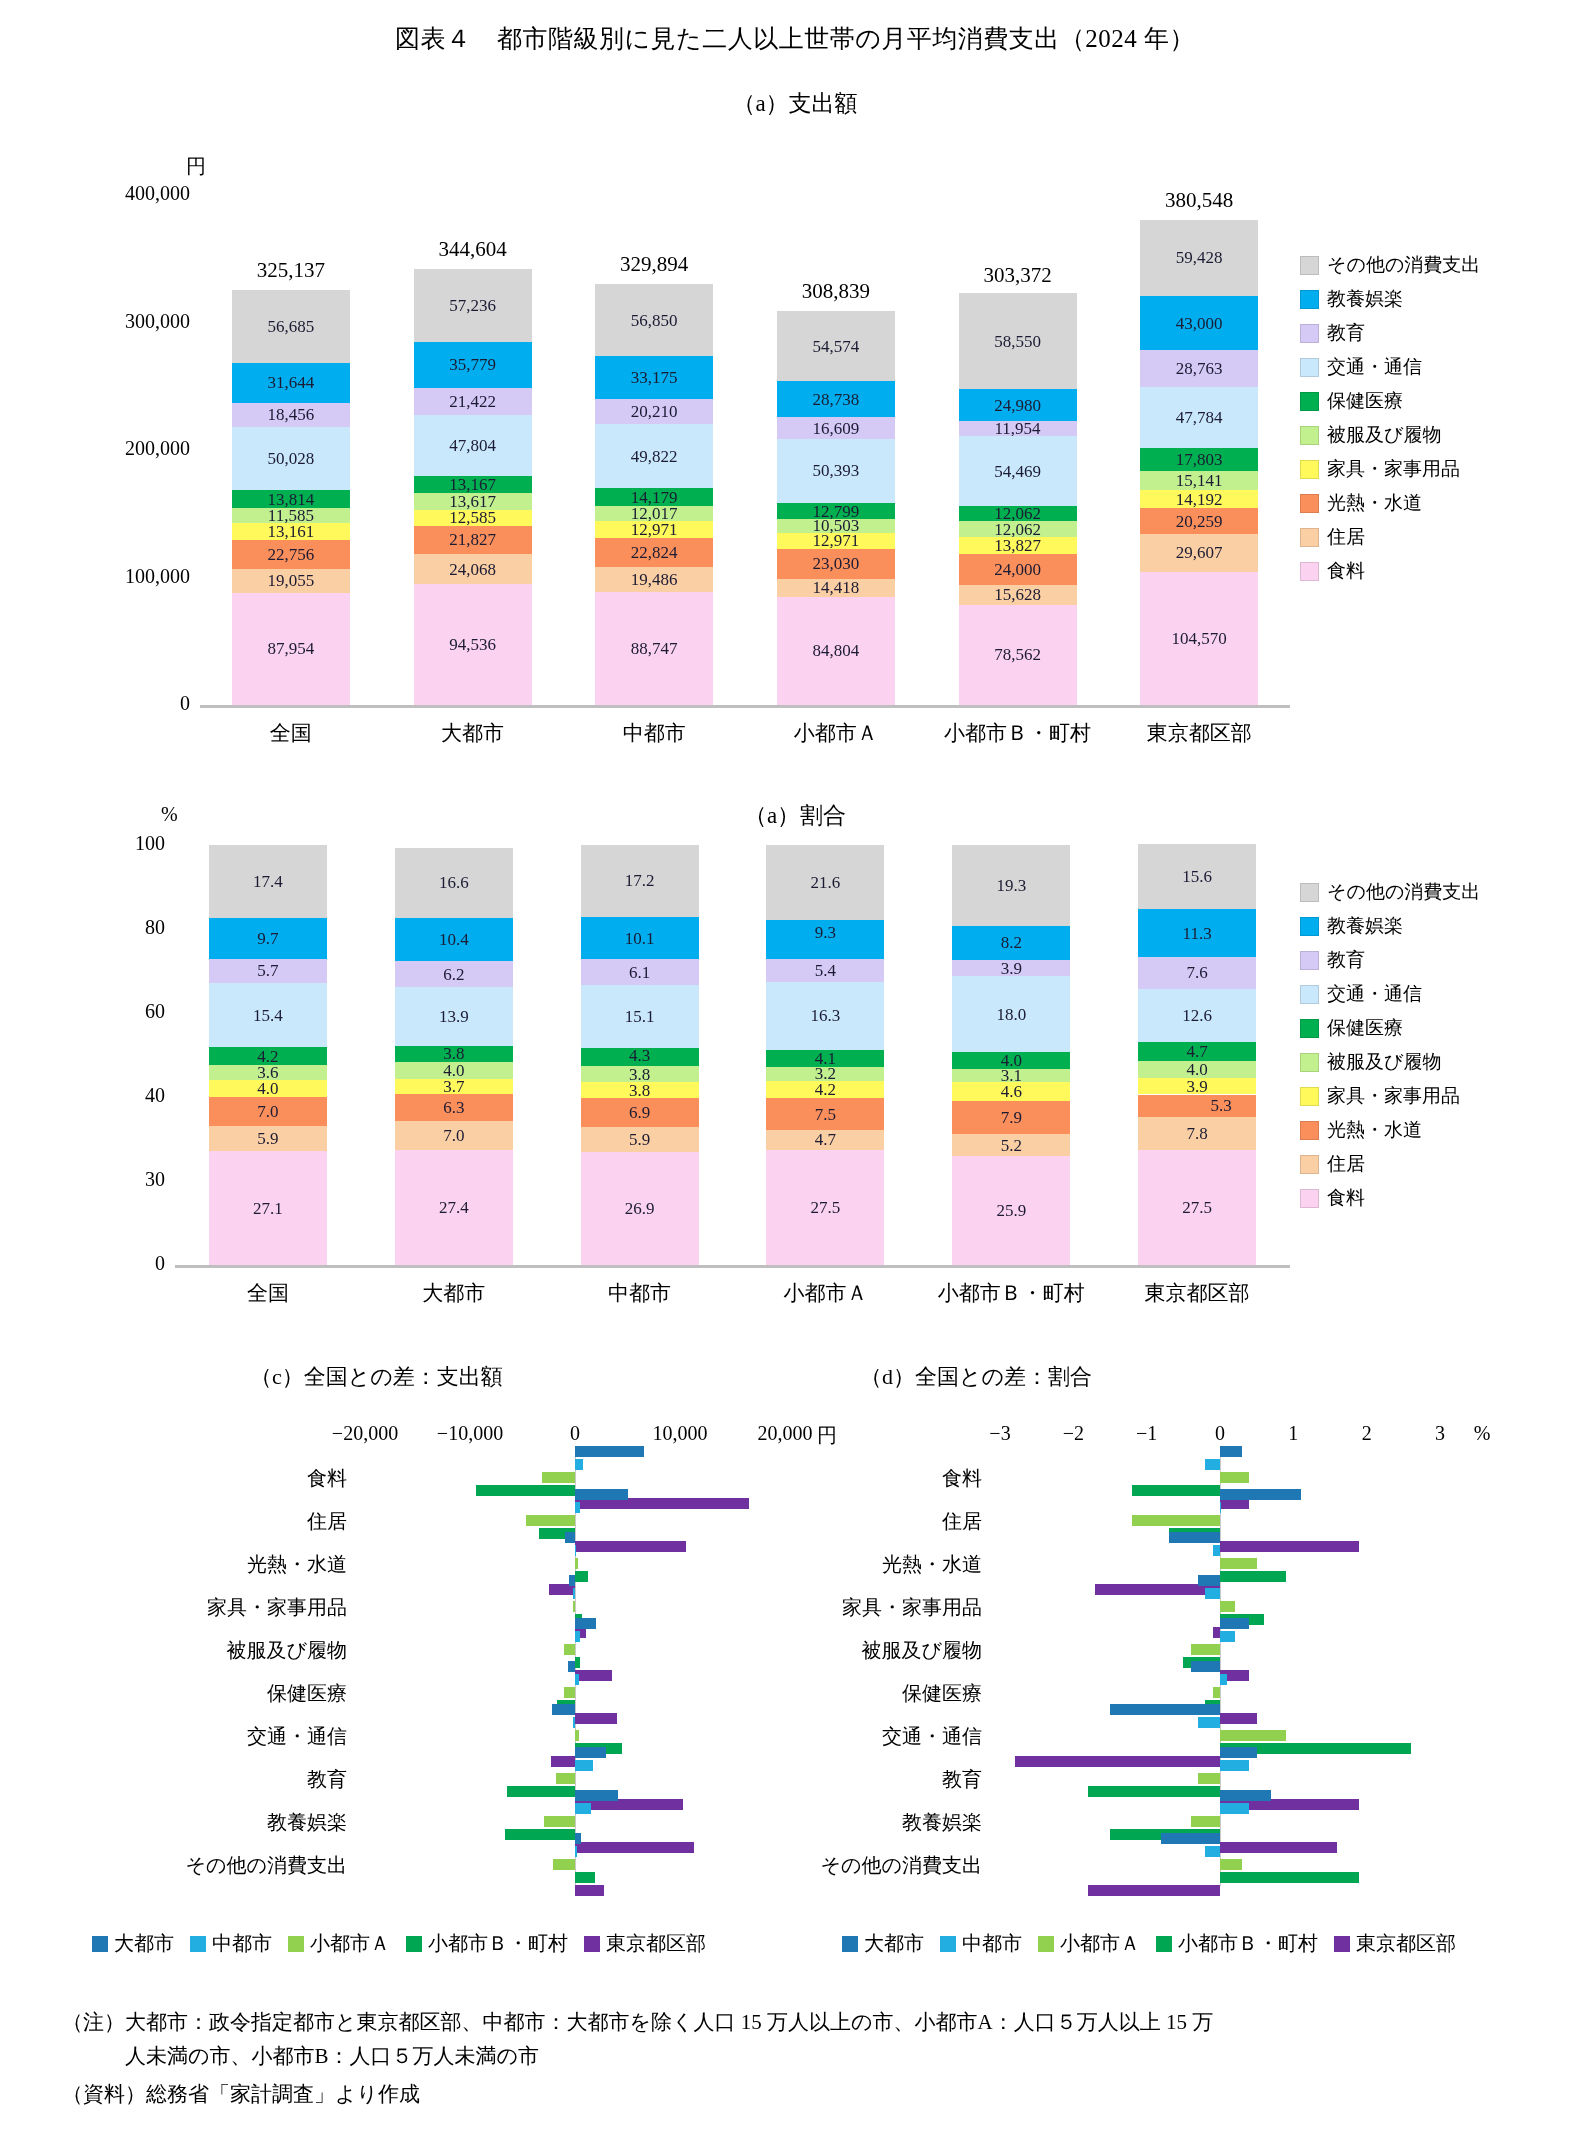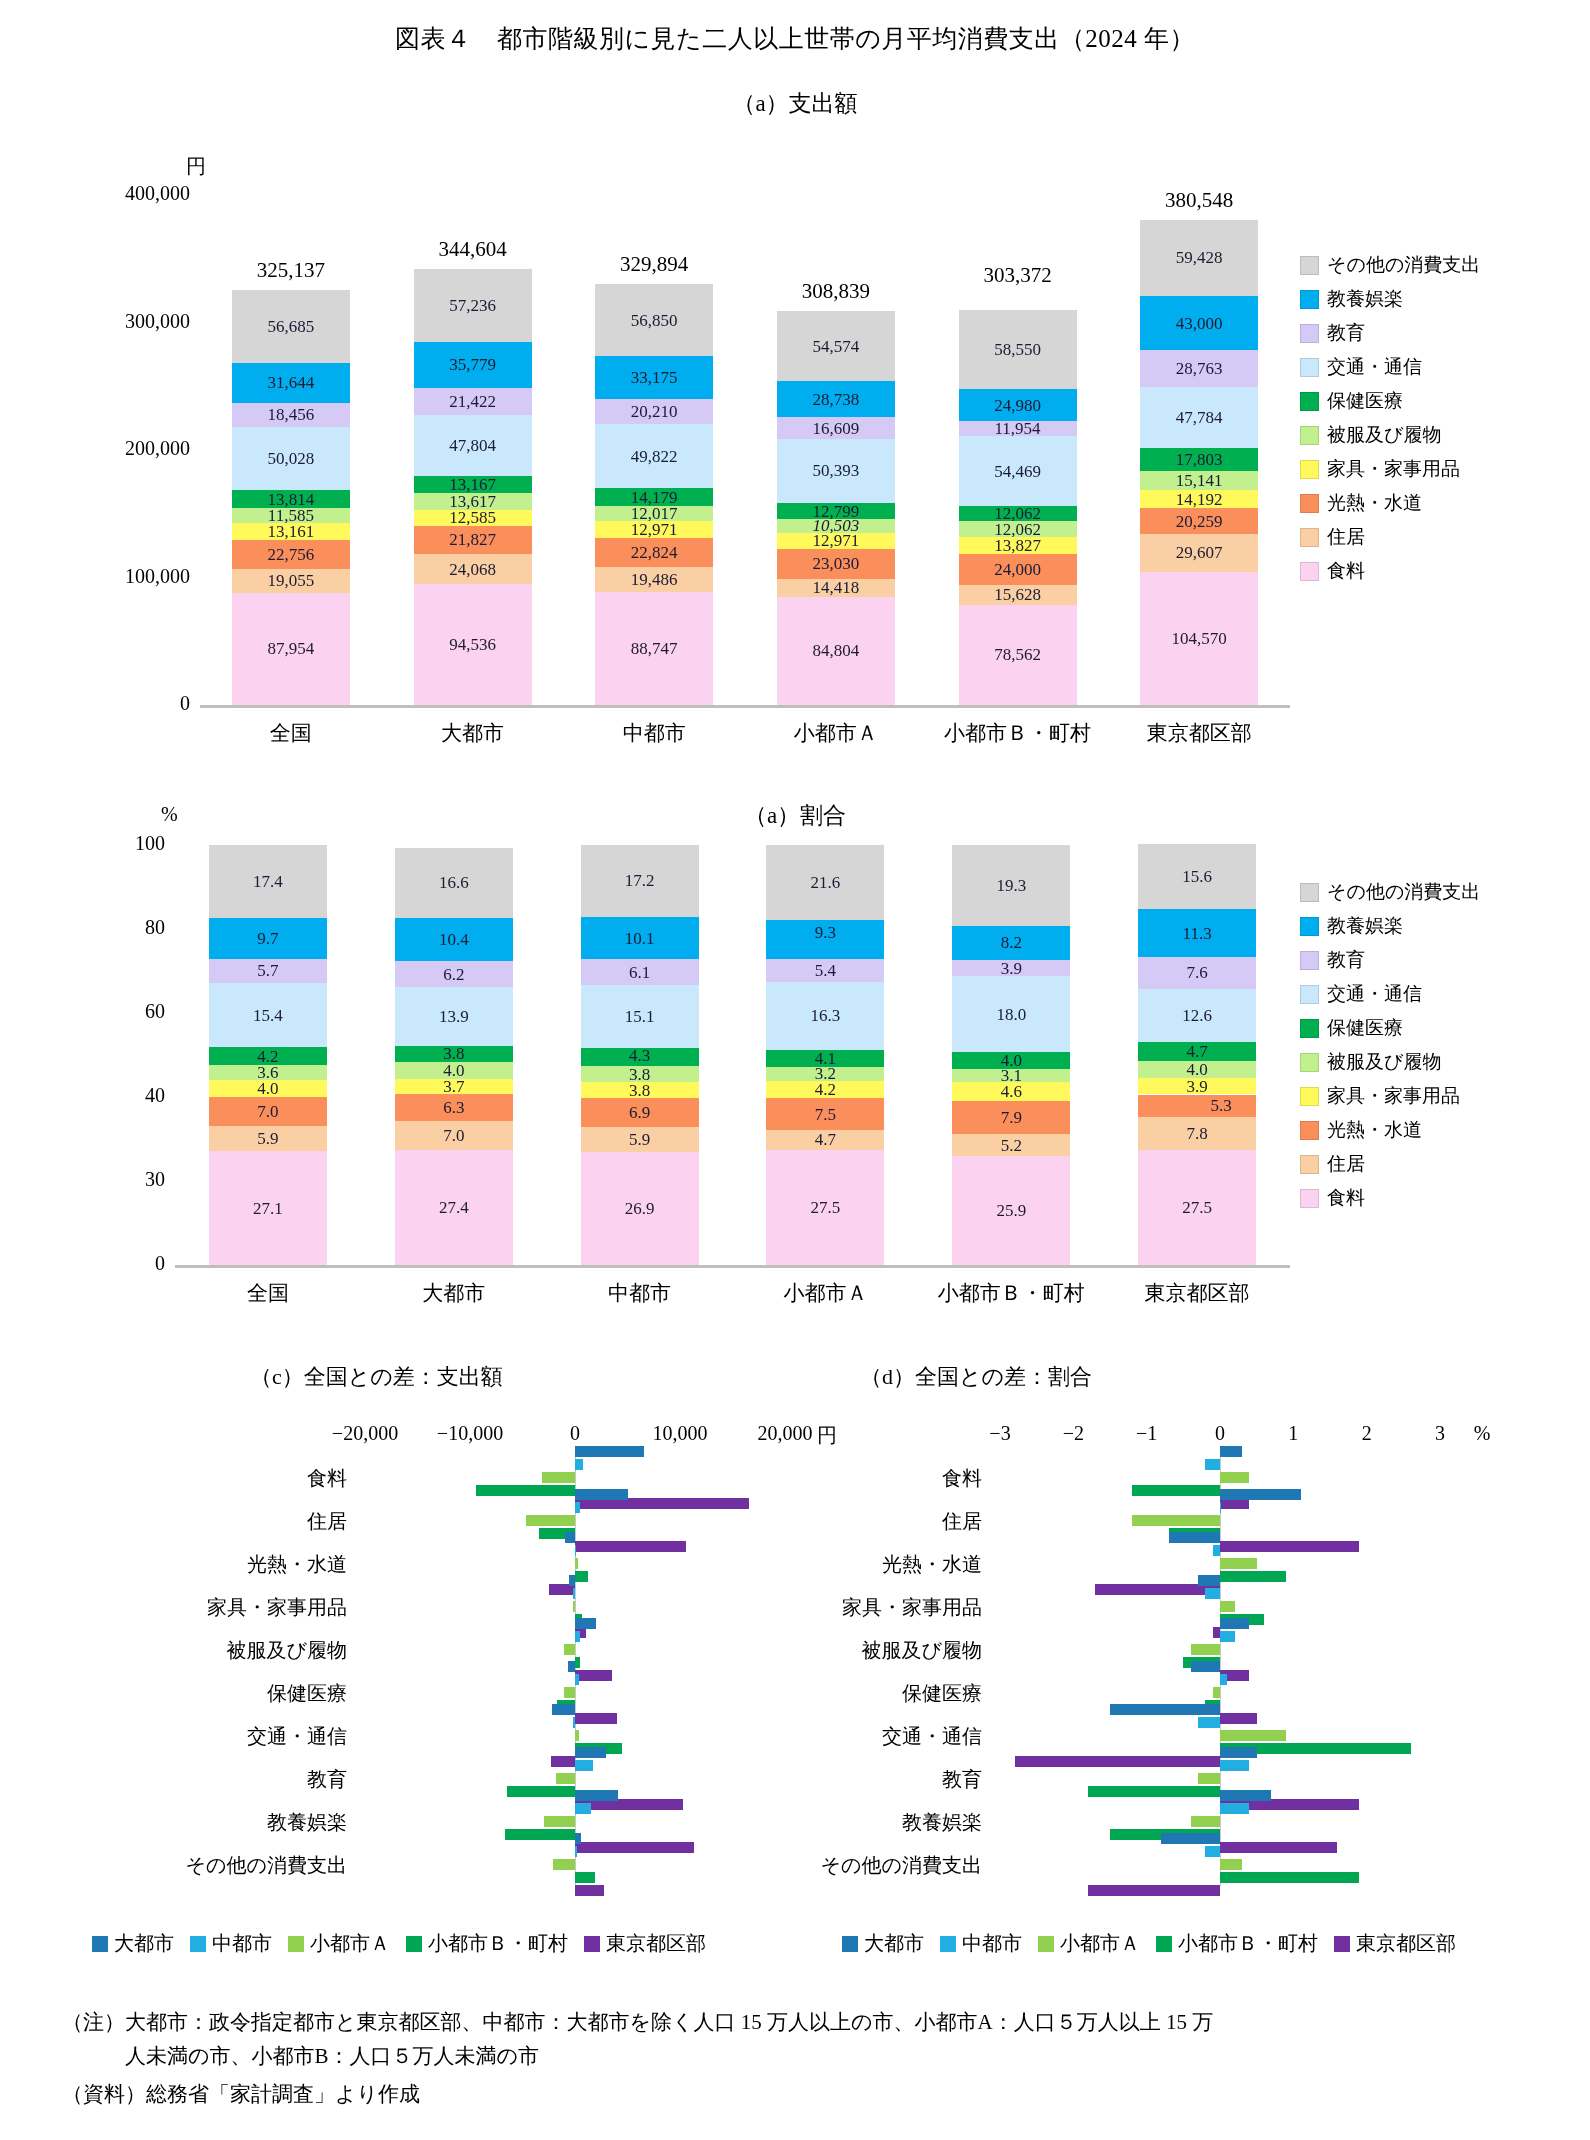--- a/index.html
+++ b/index.html
@@ -134,40 +134,40 @@
       <div class="seg" style="background: rgb(0, 174, 239); height: 42.2981px; bottom: 306.326px; top: auto; font-size: 17px;">33,175</div>
       <div class="seg" style="background: rgb(214, 214, 214); height: 72.4838px; bottom: 348.625px; top: auto; font-size: 17px;">56,850</div>
       <div class="totlabel" style="bottom: 428.108px;">329,894</div>
       <div class="catlabel" style="top: 524px;">中都市</div>
     </div>
     <div class="bargroup" style="left: 576.833px; width: 118px; height: 510px; top: 0px;">
       <div class="seg" style="background: rgb(251, 210, 240); height: 108.125px; bottom: 0px; top: auto; font-size: 17px;">84,804</div>
       <div class="seg" style="background: rgb(251, 207, 164); height: 18.383px; bottom: 108.125px; top: auto; font-size: 17px;">14,418</div>
       <div class="seg" style="background: rgb(251, 143, 92); height: 29.3633px; bottom: 126.508px; top: auto; font-size: 17px;">23,030</div>
       <div class="seg" style="background: rgb(255, 249, 92); height: 16.538px; bottom: 155.871px; top: auto; font-size: 17px;">12,971</div>
-      <div class="seg" style="background: rgb(194, 240, 142); height: 15px; bottom: 172.409px; top: auto; font-size: 17px; font-style: italic;">10,503</div>
+      <div class="seg" style="background: rgb(194, 240, 142); height: 15px; bottom: 172.409px; top: auto; font-size: 17px;">10,503</div>
       <div class="seg" style="background: rgb(0, 176, 80); height: 16.3187px; bottom: 185.801px; top: auto; font-size: 17px;">12,799</div>
       <div class="seg" style="background: rgb(202, 232, 251); height: 64.2511px; bottom: 202.119px; top: auto; font-size: 17px;">50,393</div>
       <div class="seg" style="background: rgb(213, 201, 246); height: 21.1765px; bottom: 266.37px; top: auto; font-size: 17px;">16,609</div>
       <div class="seg" style="background: rgb(0, 174, 239); height: 36.6409px; bottom: 287.547px; top: auto; font-size: 17px;">28,738</div>
       <div class="seg" style="background: rgb(214, 214, 214); height: 69.5819px; bottom: 324.188px; top: auto; font-size: 17px;">54,574</div>
       <div class="totlabel" style="bottom: 400.77px;">308,839</div>
       <div class="catlabel" style="top: 524px;">小都市Ａ</div>
     </div>
     <div class="bargroup" style="left: 758.5px; width: 118px; height: 510px; top: 0px;">
       <div class="seg" style="background: rgb(251, 210, 240); height: 100.167px; bottom: 0px; top: auto; font-size: 17px;">78,562</div>
       <div class="seg" style="background: rgb(251, 207, 164); height: 19.9257px; bottom: 100.167px; top: auto; font-size: 17px;">15,628</div>
       <div class="seg" style="background: rgb(251, 143, 92); height: 30.6px; bottom: 120.092px; top: auto; font-size: 17px;">24,000</div>
       <div class="seg" style="background: rgb(255, 249, 92); height: 17.6294px; bottom: 150.692px; top: auto; font-size: 17px;">13,827</div>
       <div class="seg" style="background: rgb(194, 240, 142); height: 15.379px; bottom: 168.322px; top: auto; font-size: 17px;">12,062</div>
       <div class="seg" style="background: rgb(0, 176, 80); height: 15.379px; bottom: 183.701px; top: auto; font-size: 17px;">12,062</div>
       <div class="seg" style="background: rgb(202, 232, 251); height: 69.448px; bottom: 199.08px; top: auto; font-size: 17px;">54,469</div>
       <div class="seg" style="background: rgb(213, 201, 246); height: 15.2413px; bottom: 268.528px; top: auto; font-size: 17px;">11,954</div>
       <div class="seg" style="background: rgb(0, 174, 239); height: 31.8495px; bottom: 283.769px; top: auto; font-size: 17px;">24,980</div>
-      <div class="seg" style="background: rgb(214, 214, 214); height: 79px; bottom: 315.619px; top: auto; font-size: 17px;">58,550</div>
+      <div class="seg" style="background: rgb(214, 214, 214); height: 96px; bottom: 315.619px; top: auto; font-size: 17px;">58,550</div>
       <div class="totlabel" style="bottom: 417px;">303,372</div>
       <div class="catlabel" style="top: 524px;">小都市Ｂ・町村</div>
     </div>
     <div class="bargroup" style="left: 940.167px; width: 118px; height: 510px; top: 0px;">
       <div class="seg" style="background: rgb(251, 210, 240); height: 133.327px; bottom: 0px; top: auto; font-size: 17px;">104,570</div>
       <div class="seg" style="background: rgb(251, 207, 164); height: 37.7489px; bottom: 133.327px; top: auto; font-size: 17px;">29,607</div>
       <div class="seg" style="background: rgb(251, 143, 92); height: 25.8302px; bottom: 171.076px; top: auto; font-size: 17px;">20,259</div>
       <div class="seg" style="background: rgb(255, 249, 92); height: 18.0948px; bottom: 196.906px; top: auto; font-size: 17px;">14,192</div>
       <div class="seg" style="background: rgb(194, 240, 142); height: 19.3048px; bottom: 215.001px; top: auto; font-size: 17px;">15,141</div>
       <div class="seg" style="background: rgb(0, 176, 80); height: 22.6988px; bottom: 234.305px; top: auto; font-size: 17px;">17,803</div>

